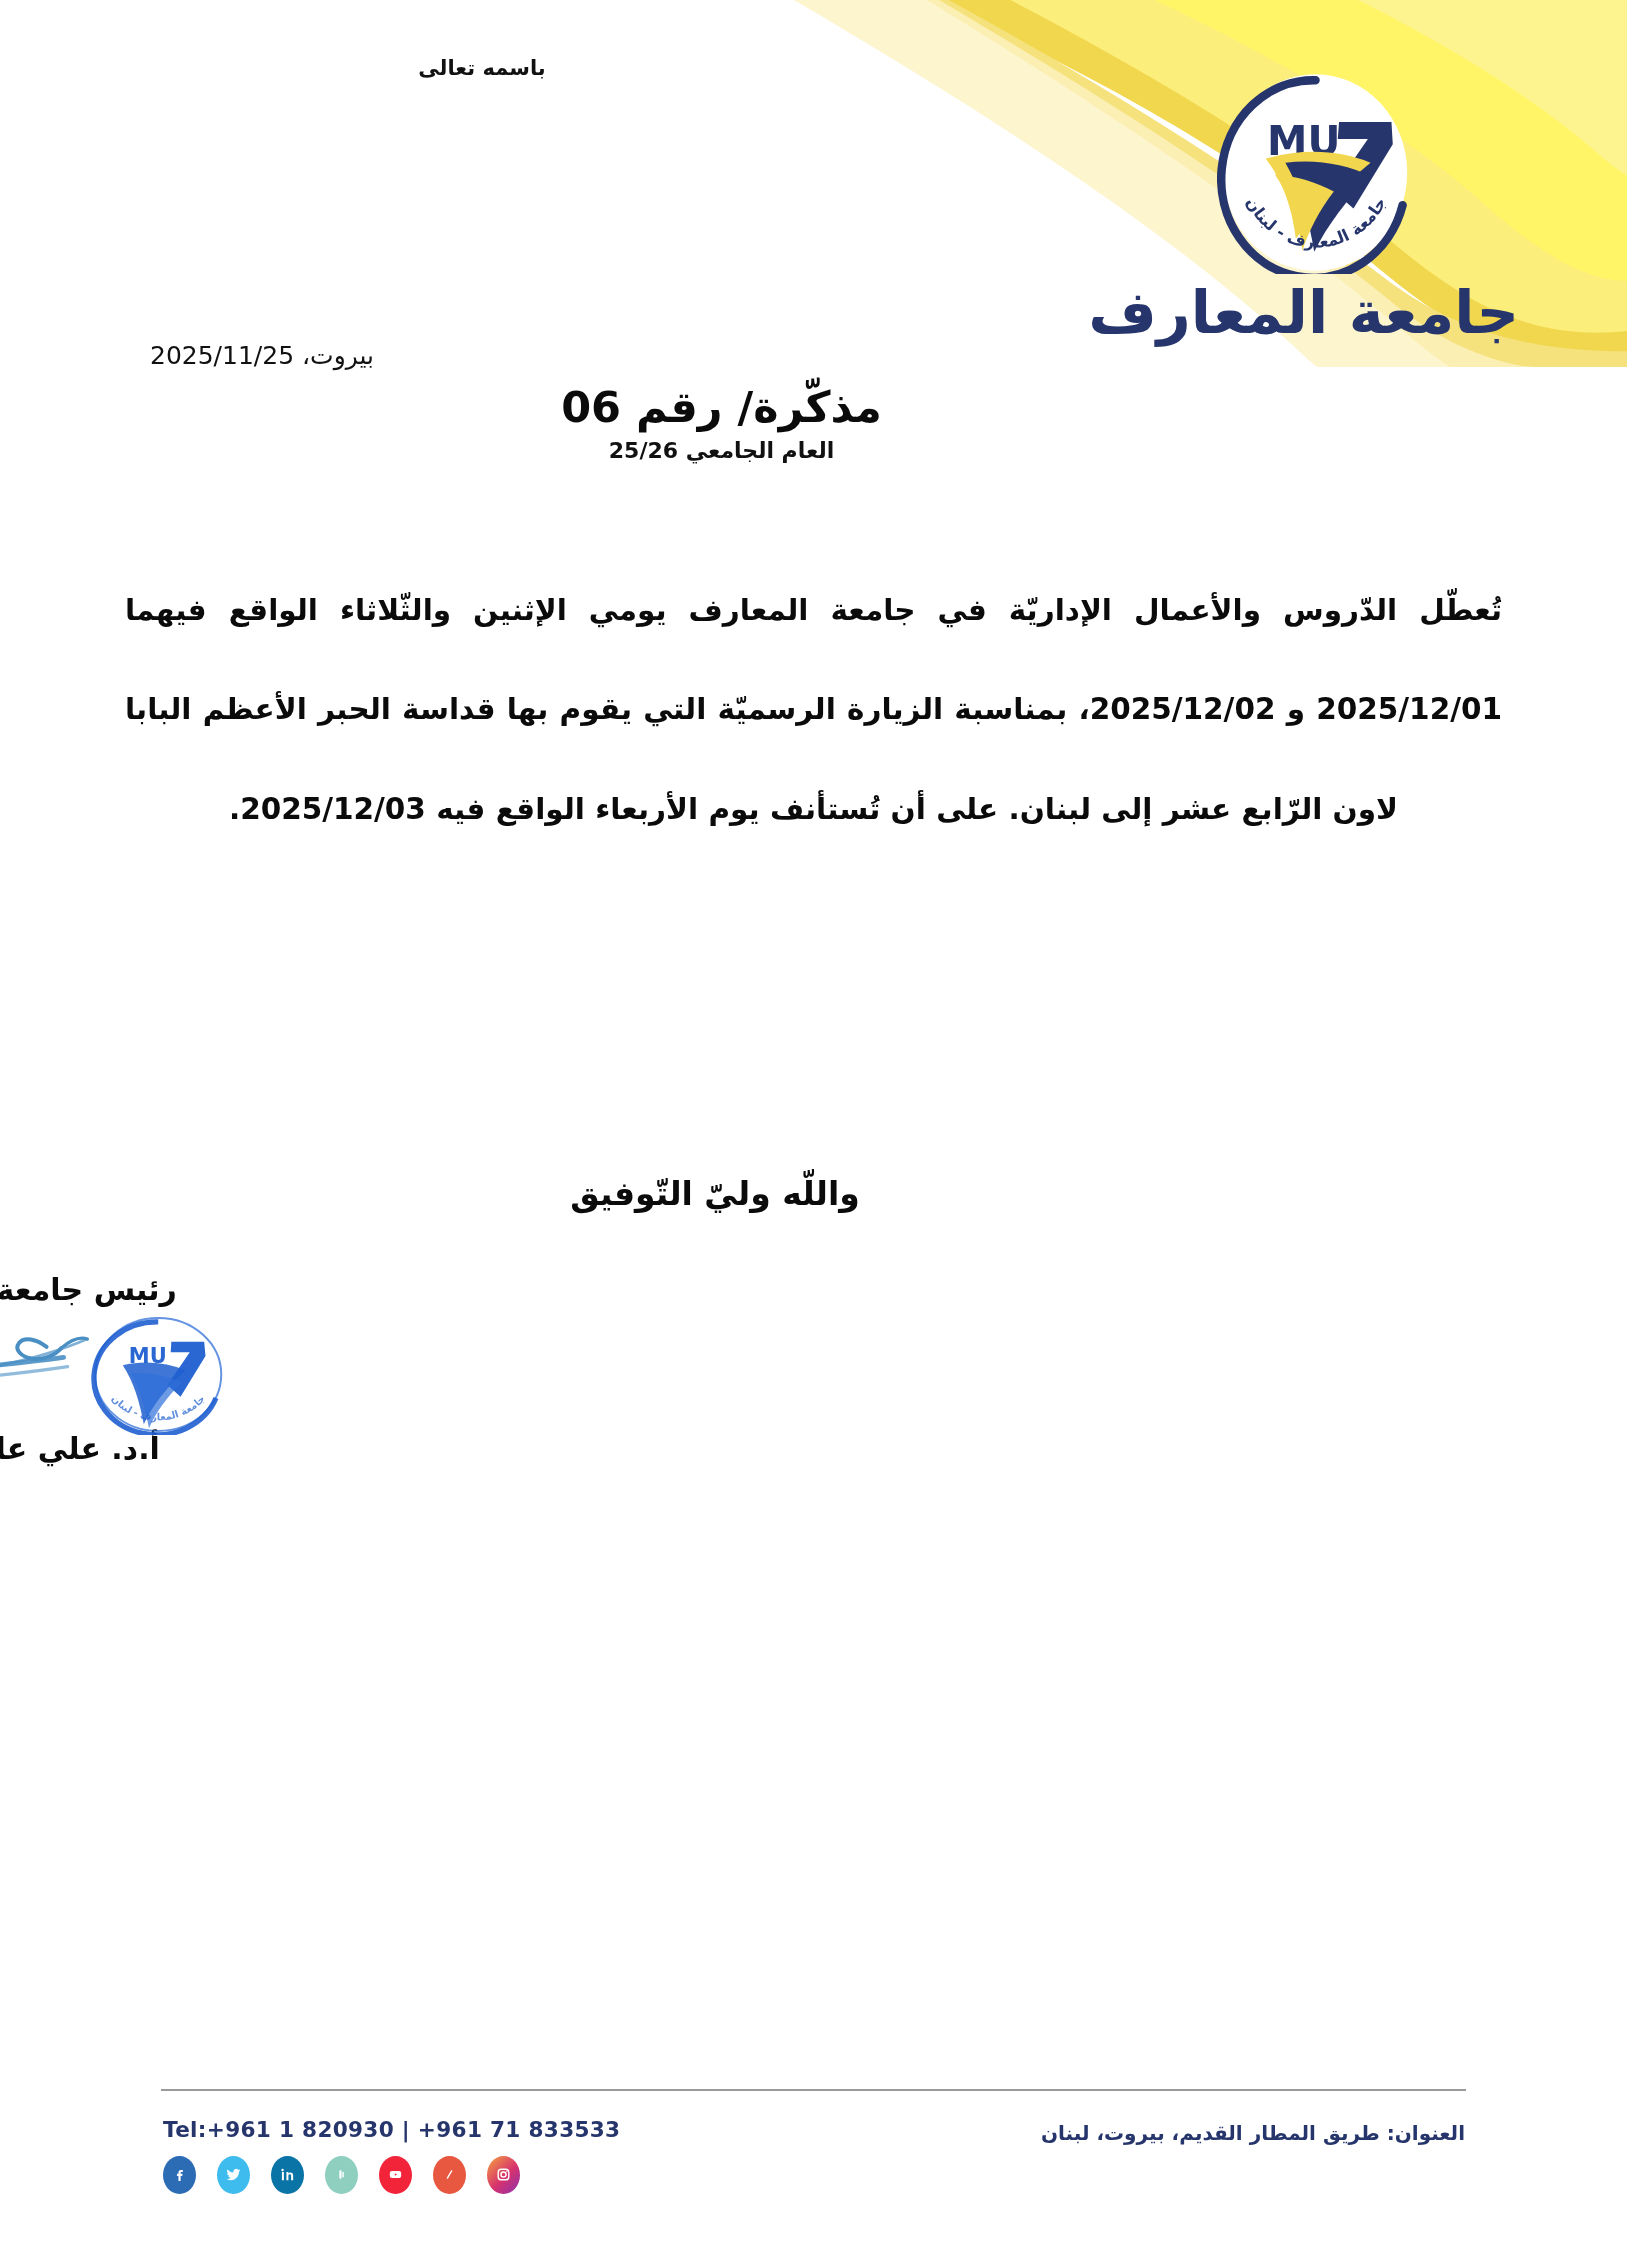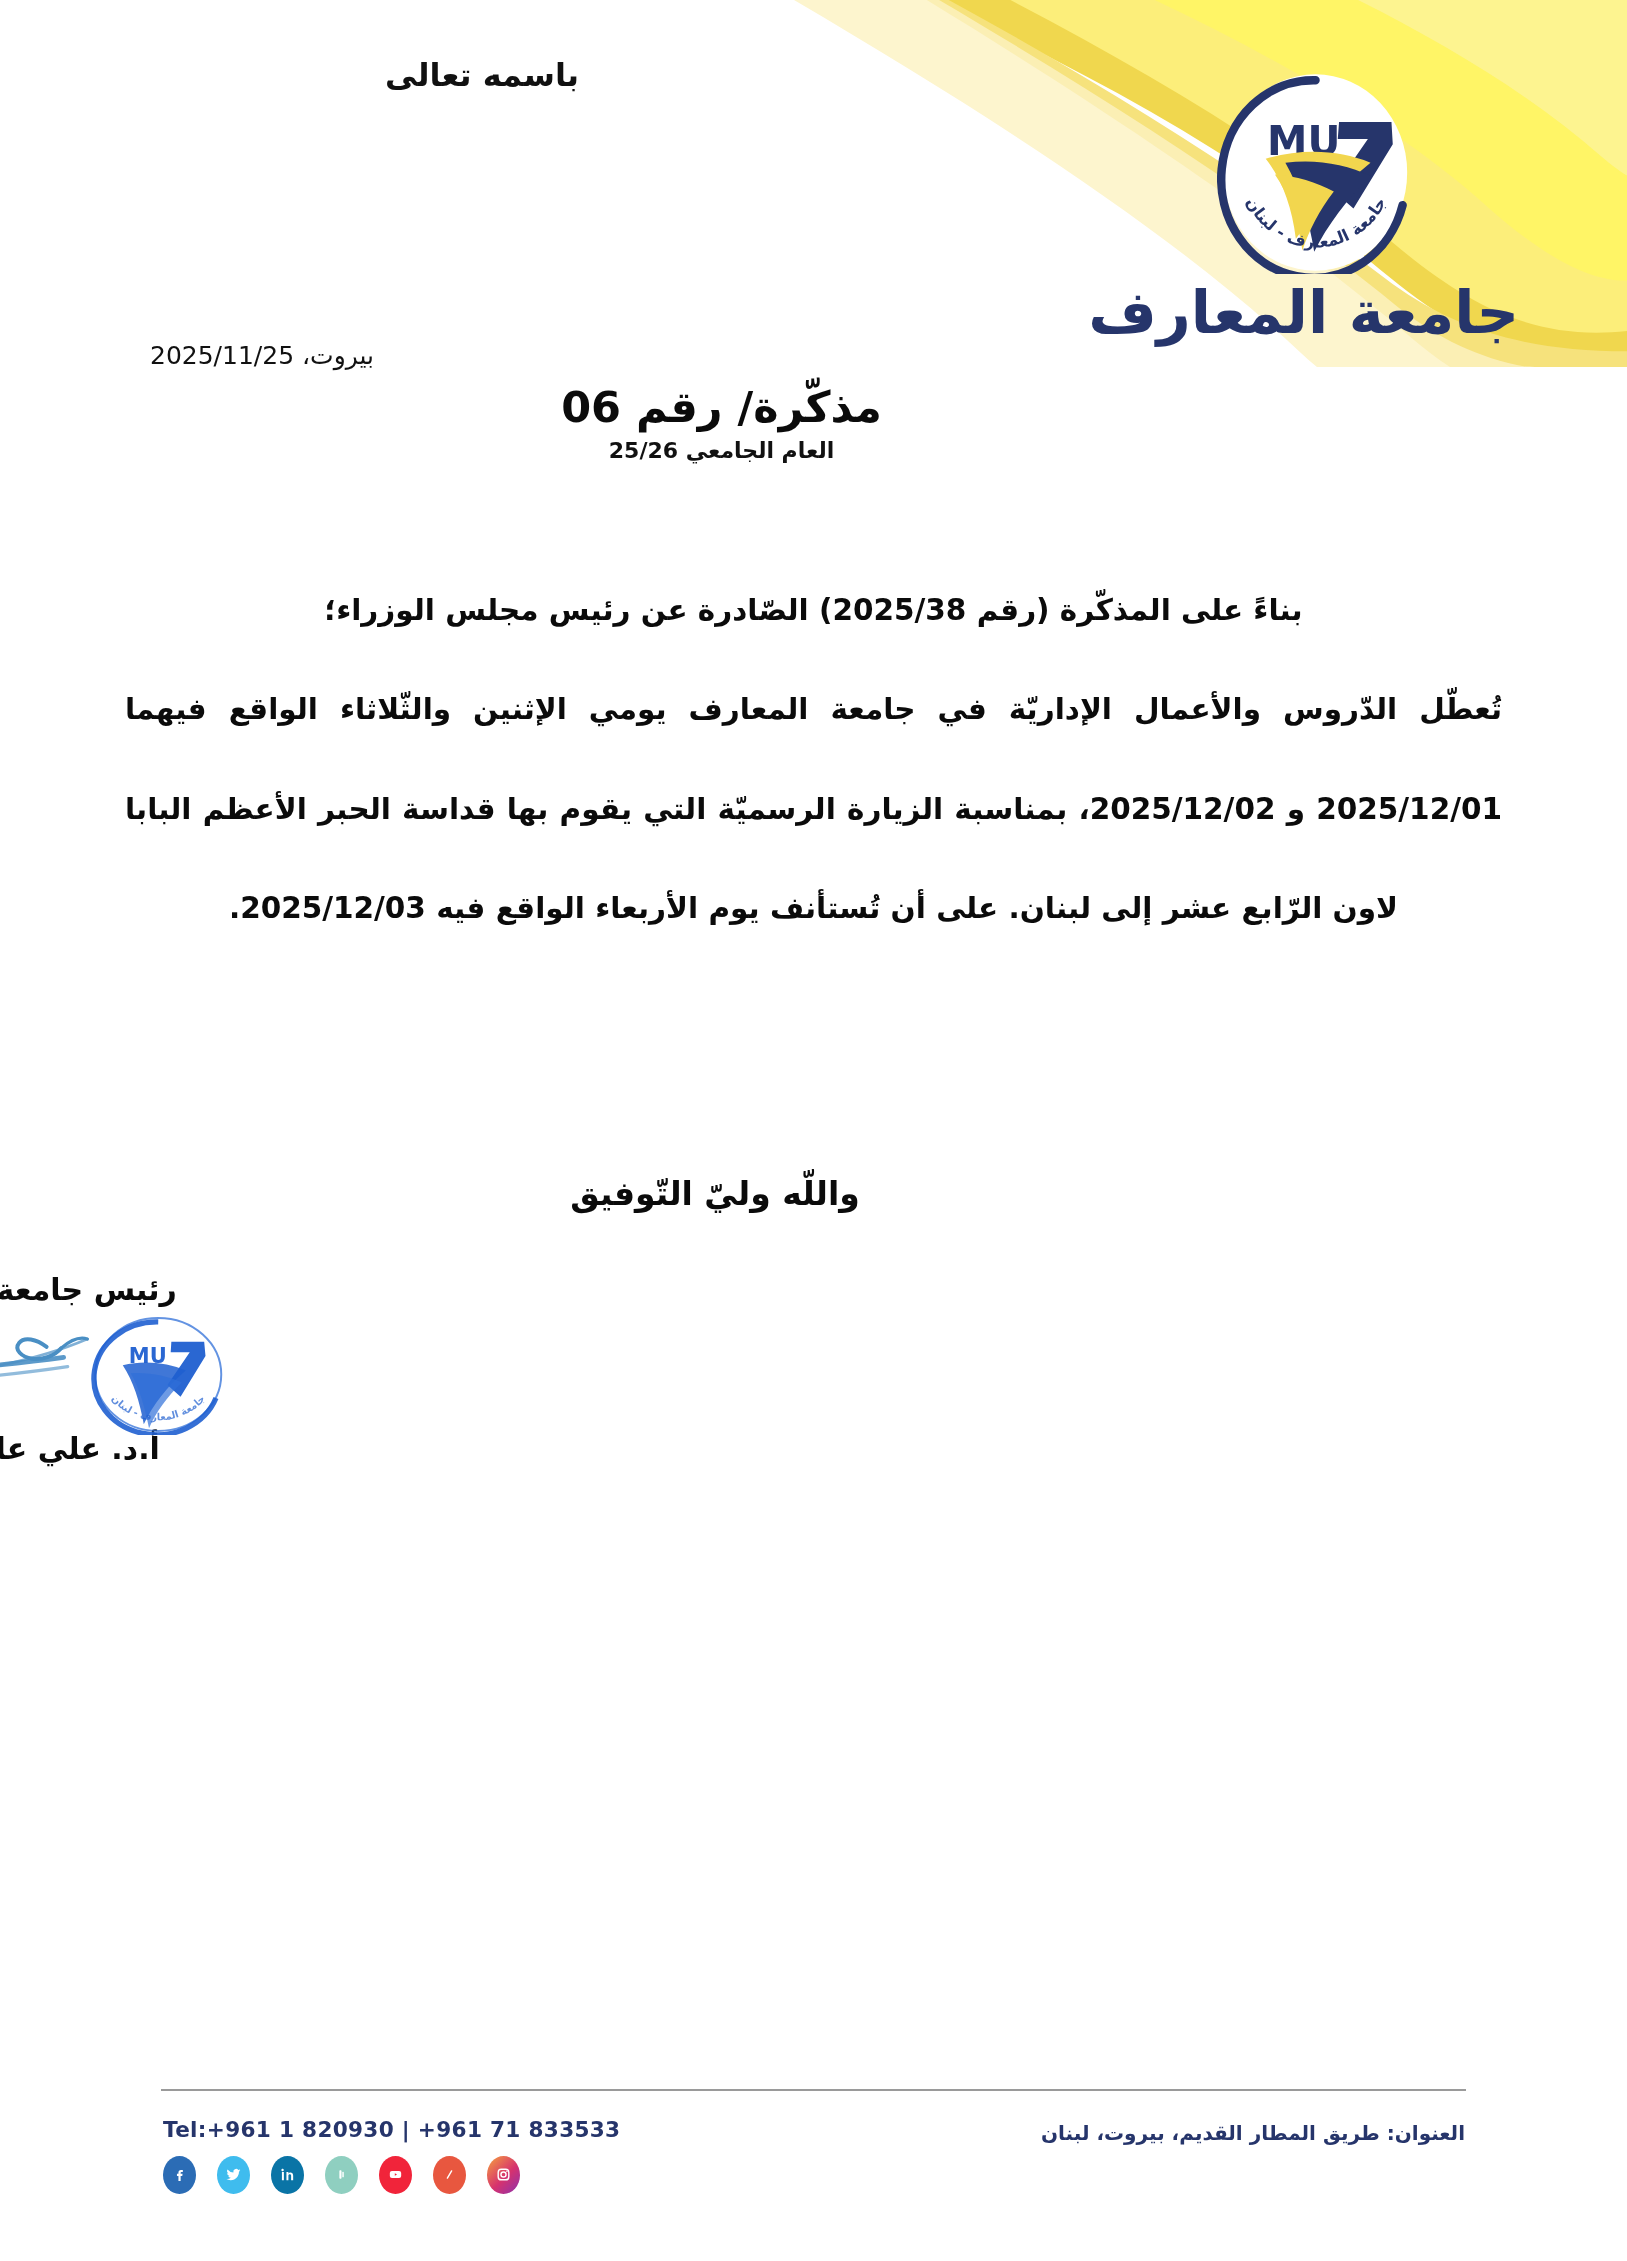--- a/index.html
+++ b/index.html
@@ -54,21 +54,21 @@
     white-space: nowrap;
   }
 
   
   .basmala {
     position: absolute;
     top: 56px;
     left: 0;
     width: 964px;
     text-align: center;
-    font-size: 32px;
+    font-size: 21px;
     font-weight: bold;
     color: #111111;
     direction: rtl;
   }
   .date-line {
     position: absolute;
     top: 341px;
     left: 150px;
     font-size: 25px;
     color: #111111;
@@ -290,21 +290,20 @@
   <div class="basmala">باسمه تعالى</div>
 
   <div class="date-line">بيروت، 2025/11/25</div>
 
   <div class="title-wrap">
     <div class="doc-title">مذكّرة/ رقم 06</div>
     <div class="doc-subtitle">العام الجامعي 25/26</div>
   </div>
 
   <div class="body-block">
-    <p class="para centered">بناءً على المذكّرة (رقم 2025/38) الصّادرة عن رئيس مجلس الوزراء؛</p>
     <p class="para spread">تُعطّل الدّروس والأعمال الإداريّة في جامعة المعارف يومي الإثنين والثّلاثاء الواقع فيهما</p>
     <p class="para spread">2025/12/01 و 2025/12/02، بمناسبة الزيارة الرسميّة التي يقوم بها قداسة الحبر الأعظم البابا</p>
     <p class="para centered">لاون الرّابع عشر إلى لبنان. على أن تُستأنف يوم الأربعاء الواقع فيه 2025/12/03.</p>
   </div>
 
   <div class="closing">واللّه وليّ التّوفيق</div>
 
   <div class="sig-block">
     <div class="sig-role">رئيس جامعة المعارف</div>
 

